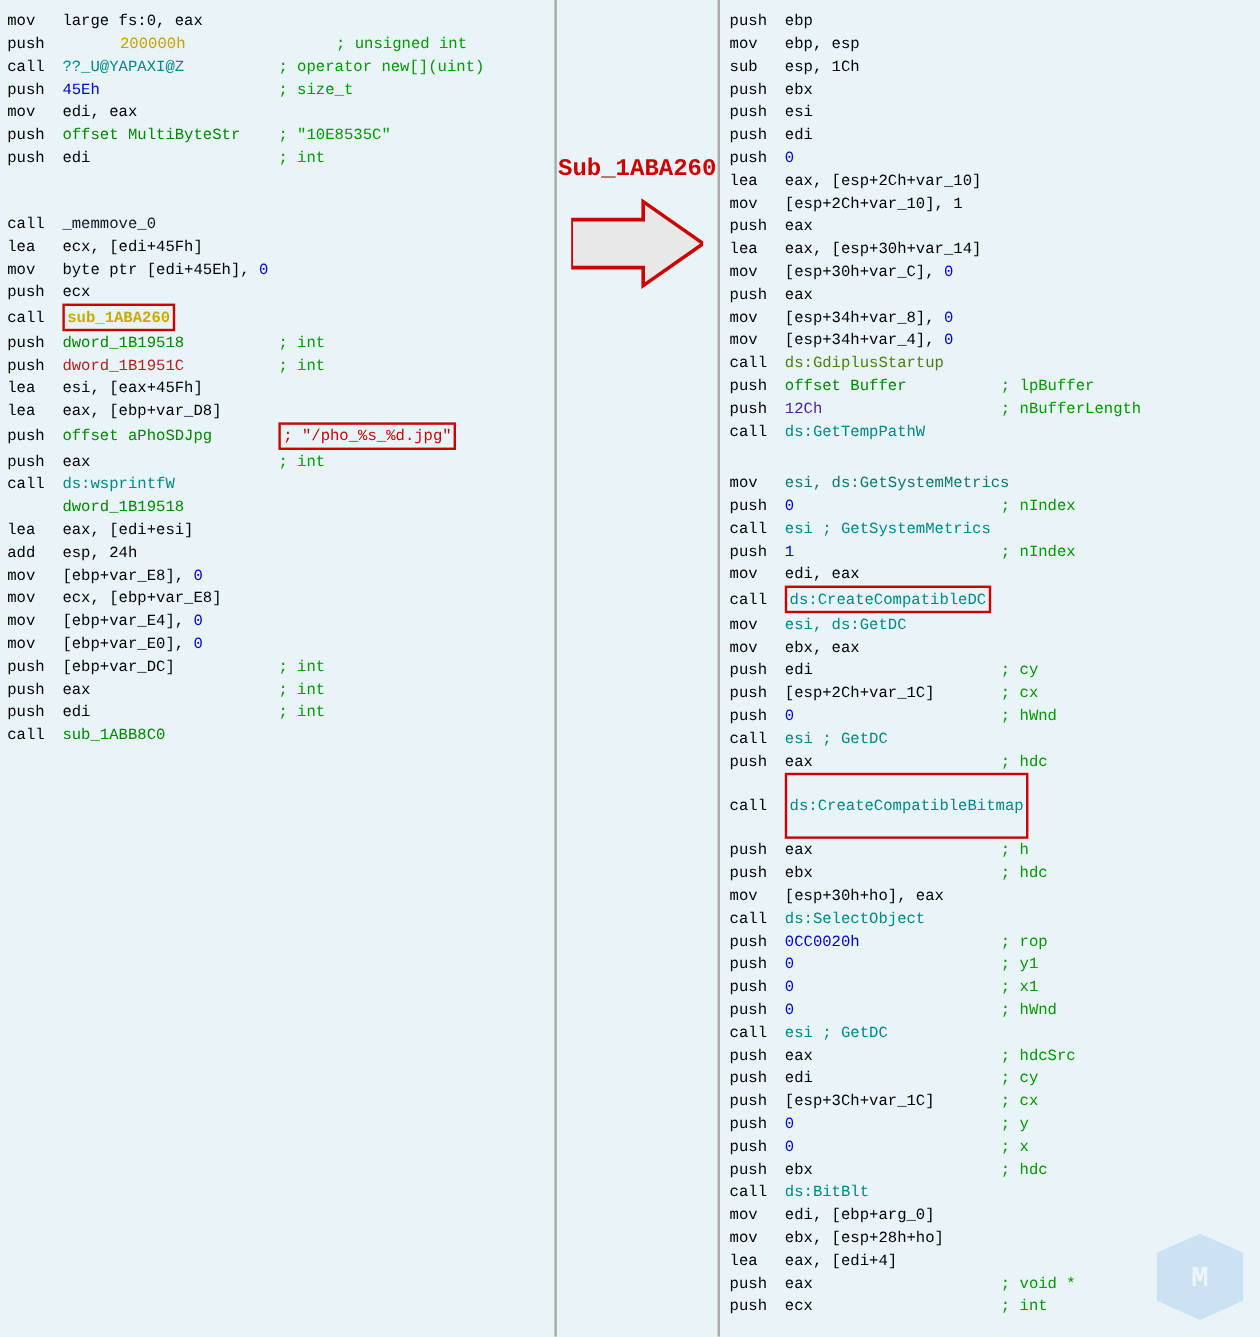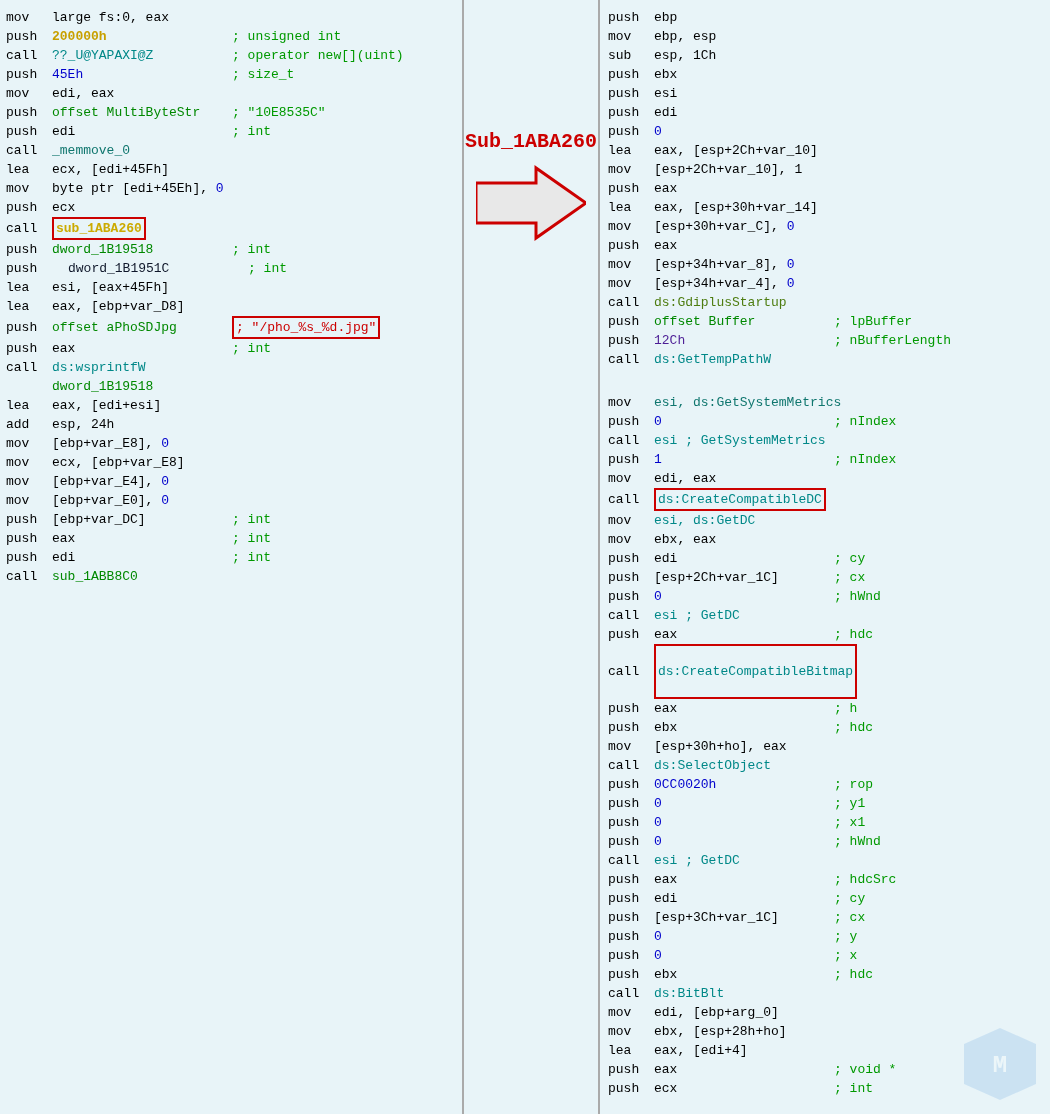--- a/index.html
+++ b/index.html
@@ -85,21 +85,21 @@
 
 <div class="left-panel">
   <div id="left-code">
       <div class="code-line">
         <span class="col-mnemonic">mov</span>
         <span class="col-operand">large fs:0, eax</span>
         <span class="col-comment"></span>
       </div>
       <div class="code-line">
         <span class="col-mnemonic">push</span>
-        <span class="col-operand" style="color: rgb(200, 160, 0); font-weight: bold;">200000h</span>
+        <span class="col-operand" style="color: rgb(200, 160, 0); font-weight: normal; margin-left: 48px;">200000h</span>
         <span class="col-comment"> ; unsigned int</span>
       </div>
       <div class="code-line">
         <span class="col-mnemonic">call</span>
         <span class="col-operand" style="color: rgb(0, 136, 136);">??_U@YAPAXI@Z</span>
         <span class="col-comment"> ; operator new[](uint)</span>
       </div>
       <div class="code-line">
         <span class="col-mnemonic">push</span>
         <span class="col-operand" style="color: rgb(0, 0, 204);">45Eh</span>
@@ -115,21 +115,21 @@
         <span class="col-operand" style="color: rgb(0, 136, 0);">offset MultiByteStr</span>
         <span class="col-comment"> ; "10E8535C"</span>
       </div>
       <div class="code-line">
         <span class="col-mnemonic">push</span>
         <span class="col-operand">edi</span>
         <span class="col-comment"> ; int</span>
       </div>
       <div class="code-line">
         <span class="col-mnemonic">call</span>
-        <span class="col-operand" style="color: #0f766e;">_memmove_0</span>
+        <span class="col-operand" style="color: #0f172a; margin-top: 36px;">_memmove_0</span>
         <span class="col-comment"></span>
       </div>
       <div class="code-line">
         <span class="col-mnemonic">lea</span>
         <span class="col-operand">ecx, [edi+45Fh]</span>
         <span class="col-comment"></span>
       </div>
       <div class="code-line">
         <span class="col-mnemonic">mov</span>
         <span class="col-operand">byte ptr [edi+45Eh], <span style="color: rgb(0, 0, 204);">0</span></span>
@@ -145,21 +145,21 @@
         <span class="col-operand"><span style="border: 2px solid rgb(204, 0, 0); padding: 0px 2px; display: inline-block; color: rgb(204, 170, 0); font-weight: bold;">sub_1ABA260</span></span>
         <span class="col-comment"></span>
       </div>
       <div class="code-line">
         <span class="col-mnemonic">push</span>
         <span class="col-operand" style="color: rgb(0, 136, 0);">dword_1B19518</span>
         <span class="col-comment"> ; int</span>
       </div>
       <div class="code-line">
         <span class="col-mnemonic">push</span>
-        <span class="col-operand" style="color: #0f172a; margin-left: 16px;">dword_1B1951C</span>
+        <span class="col-operand" style="color: #b91c1c;">dword_1B1951C</span>
         <span class="col-comment"> ; int</span>
       </div>
       <div class="code-line">
         <span class="col-mnemonic">lea</span>
         <span class="col-operand">esi, [eax+45Fh]</span>
         <span class="col-comment"></span>
       </div>
       <div class="code-line">
         <span class="col-mnemonic">lea</span>
         <span class="col-operand">eax, [ebp+var_D8]</span>

